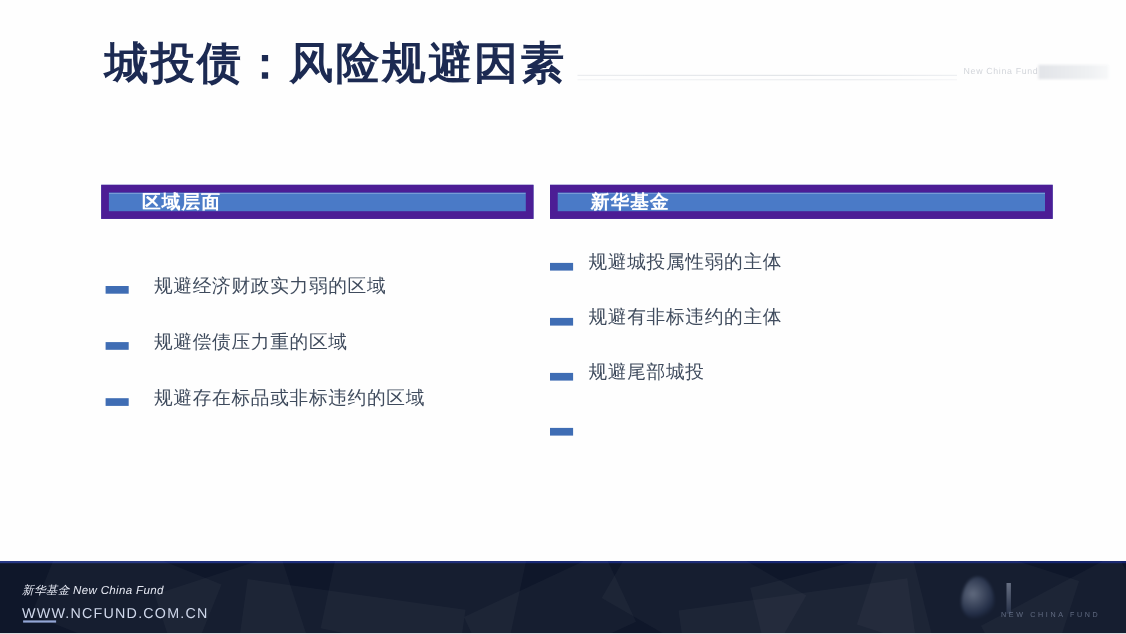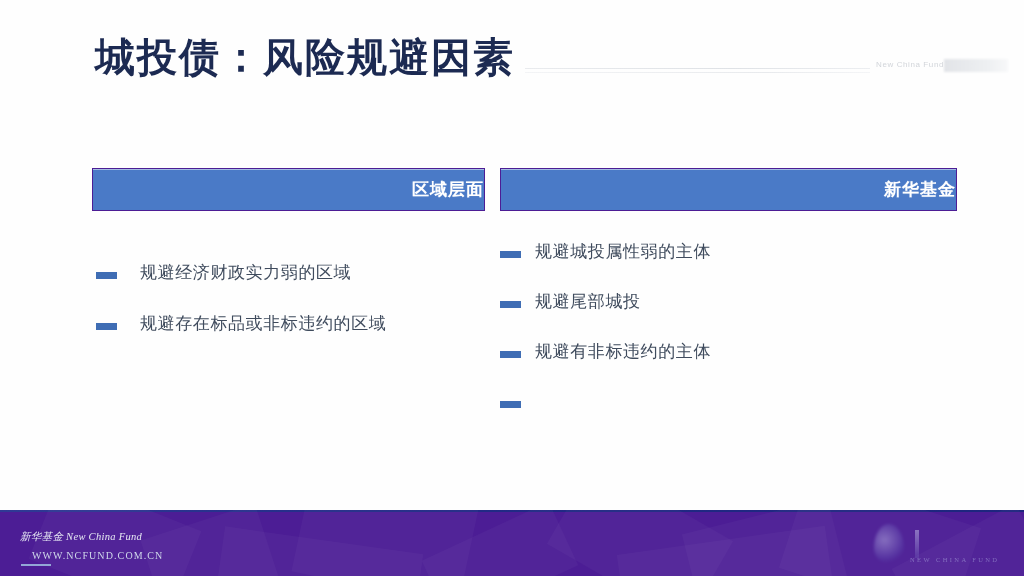--- a/index.html
+++ b/index.html
@@ -56,27 +56,26 @@
     background:linear-gradient(to right,#e2e4e8,#eef0f2 70%,#f7f8f9);
     filter:blur(1.2px);
   }
 
   
   .col{position:absolute;top:168px;}
   .col-left{left:92px;width:393px;}
   .col-right{left:500px;width:457px;}
 
   .col-head{
-    height:43px;
+    height:31px;
     background:#4a7ac7;
-    border:1px solid #4c1d95;
+    border:7px solid #4c1d95;
     box-sizing:border-box;
     display:flex;align-items:center;
     box-shadow:0 1px 0 rgba(255,255,255,.5) inset;
-    justify-content:flex-end;
   }
   .col-head-label{
     color:#ffffff;
     font-size:17px;
     font-weight:bold;
     letter-spacing:1px;
     margin-left:30px;
     font-family:"DejaVu Sans","Liberation Sans",sans-serif;
     text-shadow:0 0 1px rgba(255,255,255,.35);
   }
@@ -109,23 +108,22 @@
     white-space:nowrap;
   }
   .col-left  .bullet-text{padding-left:23px;}
   .col-right .bullet-text{padding-left:14px;}
 
   
   .footer{
     position:absolute;
     left:0;bottom:0;
     width:1024px;height:66px;
-    background:#4c1d95;
+    background:#0f172a;
     overflow:hidden;
-    font-family:Liberation Serif, serif;
   }
   .footer-sep{
     position:absolute;left:0;top:0;width:1024px;height:2px;
     background:linear-gradient(to right,#2b3e95,#1b2d84 40%,#16277a);
     opacity:.85;
   }
   .facets{position:absolute;inset:0;}
   .facets span{
     position:absolute;
     display:block;
@@ -145,22 +143,22 @@
 
   .footer-brand{
     position:absolute;left:20px;top:20px;
     font-size:10.5px;
     font-style:italic;
     color:#e7eaf4;
     letter-spacing:.3px;
     white-space:nowrap;
   }
   .footer-url{
-    position:absolute;left:32px;top:40px;
-    font-size:10px;
+    position:absolute;left:20px;top:40px;
+    font-size:13px;
     color:#cfd7ea;
     letter-spacing:1.1px;
     white-space:nowrap;
   }
   .footer-underline{
     position:absolute;left:21px;top:54px;
     width:30px;height:2px;
     background:#93a6d6;
   }
 
@@ -209,41 +207,45 @@
     <div class="col-head">
       <span class="col-head-label">区域层面</span>
     </div>
     <ul class="bullets">
       <li class="bullet-item">
         <span class="bullet-marker"></span>
         <span class="bullet-text">规避经济财政实力弱的区域</span>
       </li>
       <li class="bullet-item">
         <span class="bullet-marker"></span>
+        <span class="bullet-text">规避偿债压力重的区域</span>
+      </li>
+      <li class="bullet-item">
+        <span class="bullet-marker"></span>
         <span class="bullet-text">规避存在标品或非标违约的区域</span>
       </li>
     </ul>
   </div>
 
   <div class="col col-right">
     <div class="col-head">
       <span class="col-head-label">新华基金</span>
     </div>
     <ul class="bullets">
       <li class="bullet-item">
         <span class="bullet-marker"></span>
         <span class="bullet-text">规避城投属性弱的主体</span>
       </li>
       <li class="bullet-item">
         <span class="bullet-marker"></span>
+        <span class="bullet-text">规避有非标违约的主体</span>
+      </li>
+      <li class="bullet-item">
+        <span class="bullet-marker"></span>
         <span class="bullet-text">规避尾部城投</span>
-      </li>
-      <li class="bullet-item">
-        <span class="bullet-marker"></span>
-        <span class="bullet-text">规避有非标违约的主体</span>
       </li>
       <li class="bullet-item">
         <span class="bullet-marker"></span>
       </li>
     </ul>
   </div>
 
   <div class="footer">
     <div class="footer-sep"></div>
 

